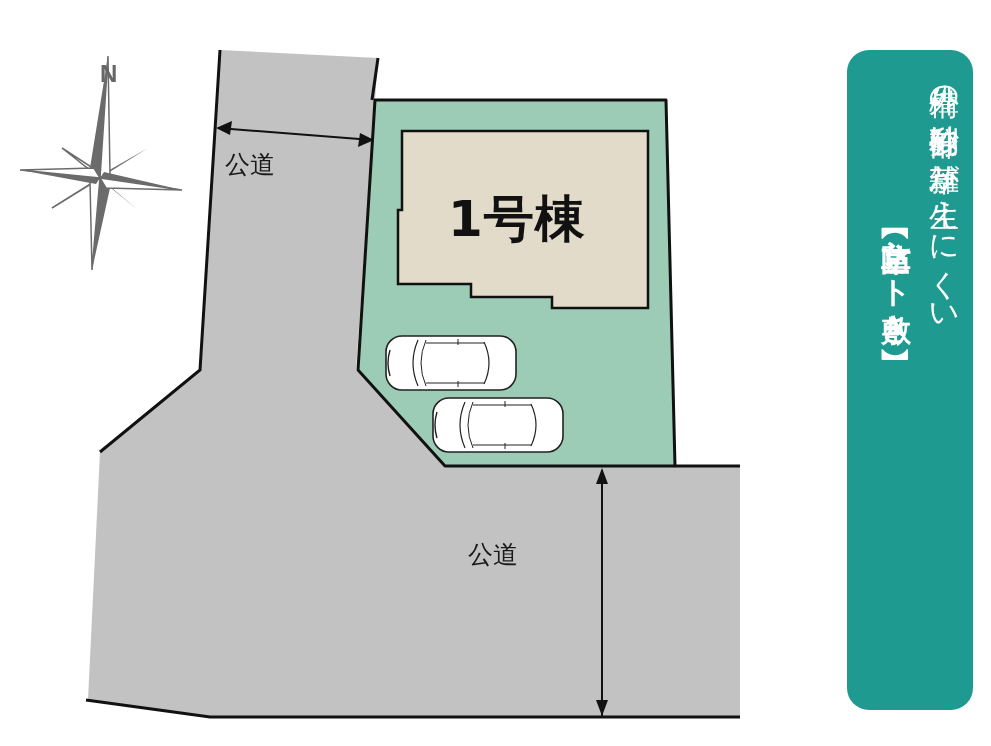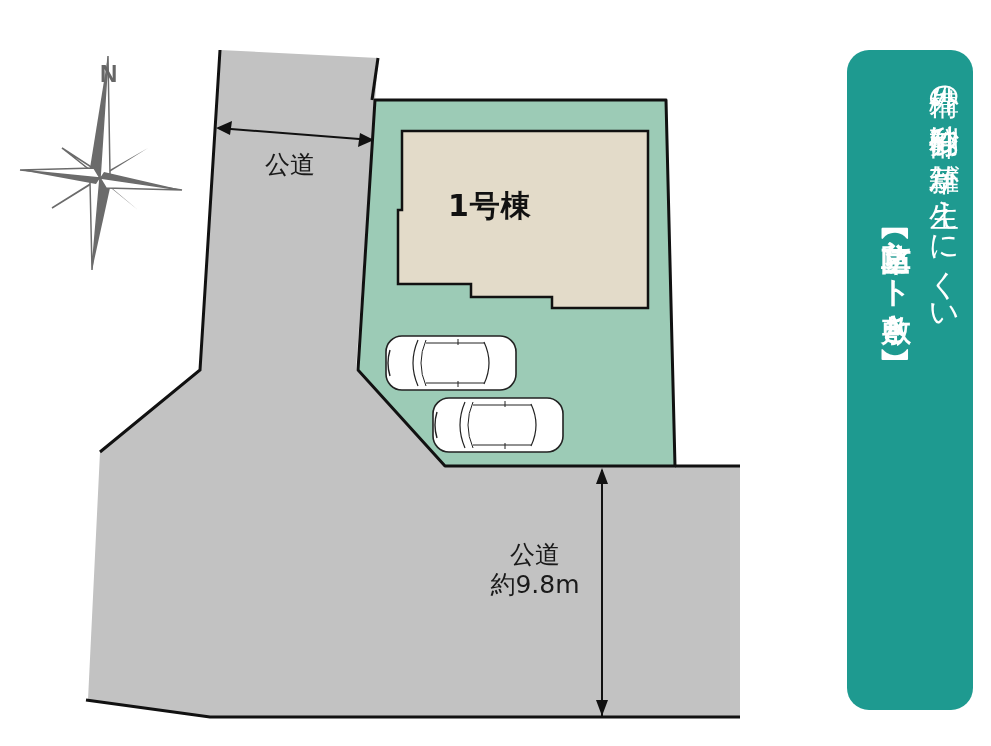--- a/index.html
+++ b/index.html
@@ -1,20 +1,20 @@
 <!DOCTYPE html>
 <html><head>
 <meta charset="utf-8">
 <style>
   html, body { margin:0; padding:0; background:#ffffff; }
   body { width:991px; height:746px; position:relative; overflow:hidden;
          font-family:"DejaVu Sans","Liberation Sans",sans-serif; }
   #plan { position:absolute; left:0; top:0; width:991px; height:746px; }
-  .lbl { position:absolute; color:#1a1a1a; text-align:center; line-height:1.2; font-size:25px; }
-  .bldg-lbl { position:absolute; font-weight:bold; font-size:30px; color:#111; letter-spacing:1px; }
+  .lbl { position:absolute; color:#1a1a1a; line-height:1.2; font-size:25px; }
+  .bldg-lbl { position:absolute; font-weight:bold; font-size:50px; color:#111; letter-spacing:1px; }
   .n-lbl { position:absolute; font-weight:bold; font-size:24px; color:#666; font-family:"Liberation Sans",sans-serif; }
   .banner { position:absolute; left:847px; top:50px; width:126px; height:660px;
             background:#1e9a90; border-radius:22px; }
   .vcol { position:absolute; writing-mode:vertical-rl; color:#ffffff; font-size:30px; line-height:1; letter-spacing:1px; }
   .vcol.bold { font-weight:bold; }
 </style>
 </head>
 <body>
 
 <svg id="plan" viewBox="0 0 991 746" xmlns="http://www.w3.org/2000/svg">
@@ -84,19 +84,18 @@
 <div class="n-lbl" style="left:100px;top:60px;">N</div>
 
 <div class="lbl" style="left:225px;top:150px;width:130px;">
   <div>公道</div>
 </div>
 
 <div class="bldg-lbl" style="left:448px;top:186px;">1号棟</div>
 
 <div class="lbl" style="left:468px;top:540px;width:134px;">
   <div>公道</div>
-  <div>約9.8m</div>
 </div>
 
 <div class="banner">
   <div class="vcol" style="right:14px;top:14px;">外構の砂利部分は雑草が生えにくい</div>
   <div class="vcol bold" style="right:62px;top:168px;">【防草シート敷き】</div>
 </div>
 
 </body></html>

